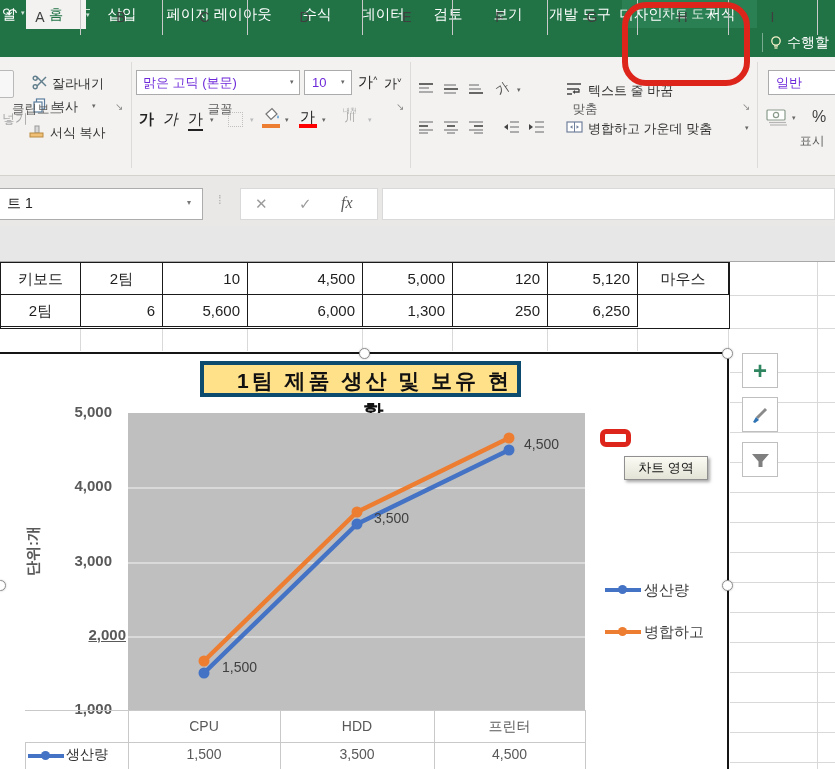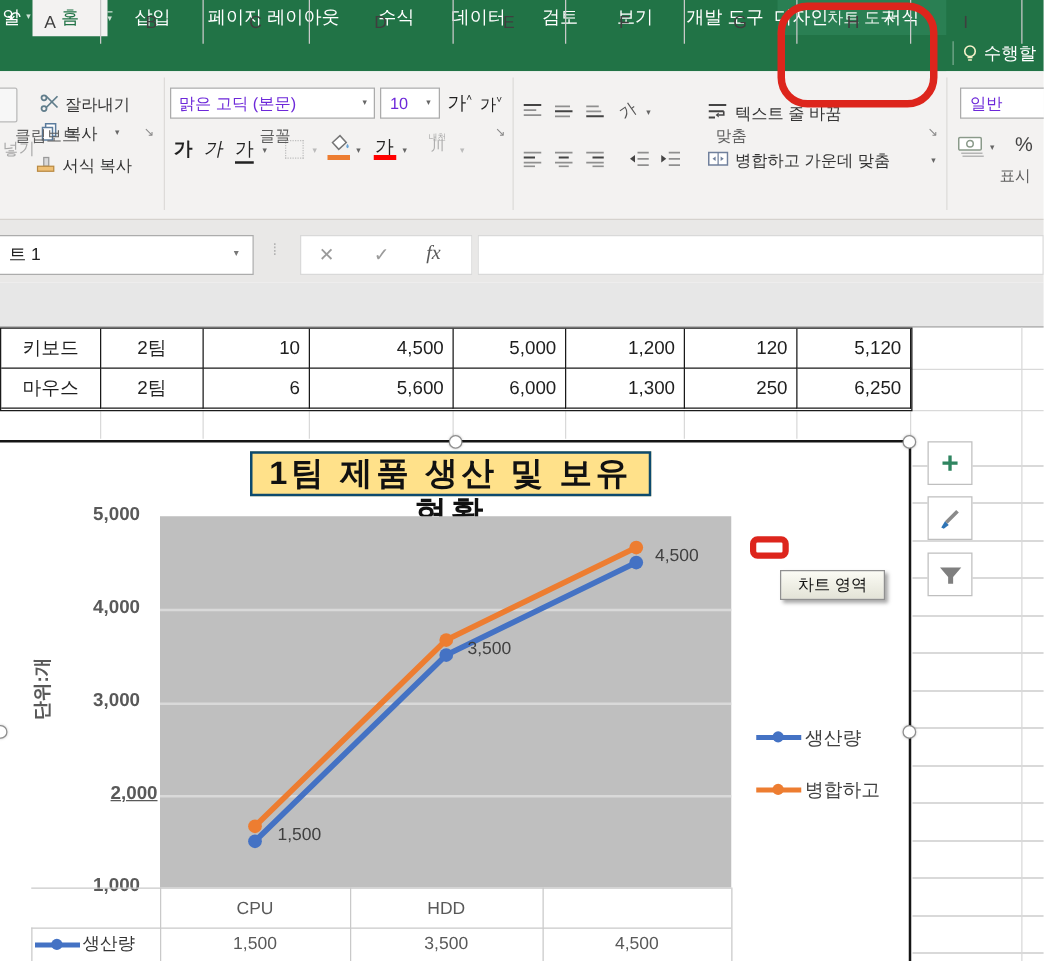--- a/index.html
+++ b/index.html
@@ -41,22 +41,22 @@
   .datatable{left:0;top:262px;width:730px;height:67px;display:grid;
      grid-template-columns:80px 82px 85px 115px 90px 95px 90px 91px;grid-auto-rows:32px;
      border:1px solid #1a1a1a;}
   .cell{border-right:1px solid #1a1a1a;border-bottom:1px solid #1a1a1a;font-size:15px;line-height:32px;overflow:hidden;}
   .cc{text-align:center;} .cr{text-align:right;padding-right:7px;}
   
   .chart{left:0;top:352px;width:729px;height:417px;background:#fff;}
   .chart-borderT{left:0;top:0;width:729px;height:1.5px;background:#151515;z-index:35;}
   .chart-borderR{left:727px;top:0;width:1.5px;height:417px;background:#151515;z-index:35;}
   .handle{position:absolute;width:9px;height:9px;border-radius:50%;background:#fff;border:1.5px solid #8f8f8f;box-shadow:0 0 2px rgba(0,0,0,.25);z-index:40;}
-  .ctitle{left:200px;top:9px;width:321px;height:36px;background:#ffe18a;border:2px solid #0c4a6e;
-          text-align:center;line-height:31px;font-size:26px;font-weight:bold;letter-spacing:3px;color:#111;}
+  .ctitle{left:200px;top:9px;width:321px;height:36px;background:#ffe18a;border:4px solid #0c4a6e;
+          text-align:center;line-height:31px;font-size:21px;font-weight:bold;letter-spacing:3px;color:#111;padding-left:28px;}
   .plot{left:128px;top:61px;width:457px;height:297px;background:#bfbfbf;}
   .ytick{position:absolute;width:70px;height:20px;text-align:right;font-size:15px;font-weight:bold;color:#595959;}
   .dlabel{position:absolute;font-size:14px;color:#404040;}
   .tline{position:absolute;background:#c9c9c9;}
   .cat{position:absolute;height:20px;text-align:center;font-size:14px;color:#595959;}
   .tval{position:absolute;height:18px;text-align:center;font-size:14px;color:#595959;}
   .legline{position:absolute;height:3.5px;}
   .legdot{position:absolute;width:9px;height:9px;border-radius:50%;}
   .legtext{position:absolute;font-size:15px;color:#404040;white-space:nowrap;}
   .tooltip{left:624px;top:104px;width:84px;height:24px;background:linear-gradient(#fbfbf4,#e3e3d7);
@@ -310,21 +310,20 @@
   <div class="abs gridline" style="left:637px;top:329px;width:1px;height:22px;"></div>
   <div class="abs gridline" style="left:728px;top:329px;width:1px;height:22px;"></div>
   <div class="abs" style="left:730px;top:353px;width:105px;height:416px;background:repeating-linear-gradient(to bottom,transparent 0px,transparent 19px,#d9d9d9 19px,#d9d9d9 20.5px,transparent 20.5px,transparent 30px);"></div>
 
   <div class="abs datatable">
     <div class="cell cc">키보드</div>
     <div class="cell cc">2팀</div>
     <div class="cell cr">10</div>
     <div class="cell cr">4,500</div>
     <div class="cell cr">5,000</div>
-    <div class="cell cr">1,200</div>
     <div class="cell cr">120</div>
     <div class="cell cr">5,120</div>
     <div class="cell cc">마우스</div>
     <div class="cell cc">2팀</div>
     <div class="cell cr">6</div>
     <div class="cell cr">5,600</div>
     <div class="cell cr">6,000</div>
     <div class="cell cr">1,300</div>
     <div class="cell cr">250</div>
     <div class="cell cr">6,250</div>
@@ -367,20 +366,21 @@
     <div class="tline" style="left:25px;top:358px;width:560px;height:1px;"></div>
     <div class="tline" style="left:25px;top:390px;width:560px;height:1px;"></div>
     <div class="tline" style="left:25px;top:390px;width:1px;height:27px;"></div>
     <div class="tline" style="left:128px;top:358px;width:1px;height:59px;"></div>
     <div class="tline" style="left:280px;top:358px;width:1px;height:59px;"></div>
     <div class="tline" style="left:434px;top:358px;width:1px;height:59px;"></div>
     <div class="tline" style="left:585px;top:358px;width:1px;height:59px;"></div>
 
     <span class="cat" style="left:280px;top:366px;width:154px;">HDD</span>
     <span class="cat" style="left:128px;top:366px;width:152px;">CPU</span>
+    <span class="cat" style="left:434px;top:366px;width:151px;">프린터</span>
 
     <div class="abs" style="left:28px;top:402px;width:36px;height:3.5px;background:#4472C4;"></div>
     <div class="legdot" style="left:41px;top:399px;background:#4472C4;"></div>
     <span class="abs" style="left:66px;top:394px;font-size:14px;color:#333;">생산량</span>
     <span class="tval" style="left:128px;top:394px;width:152px;">1,500</span>
     <span class="tval" style="left:280px;top:394px;width:154px;">3,500</span>
     <span class="tval" style="left:434px;top:394px;width:151px;">4,500</span>
 
     <div class="legline" style="left:605px;top:236px;width:36px;background:#4472C4;"></div>
     <div class="legdot" style="left:618px;top:233px;background:#4472C4;"></div>

